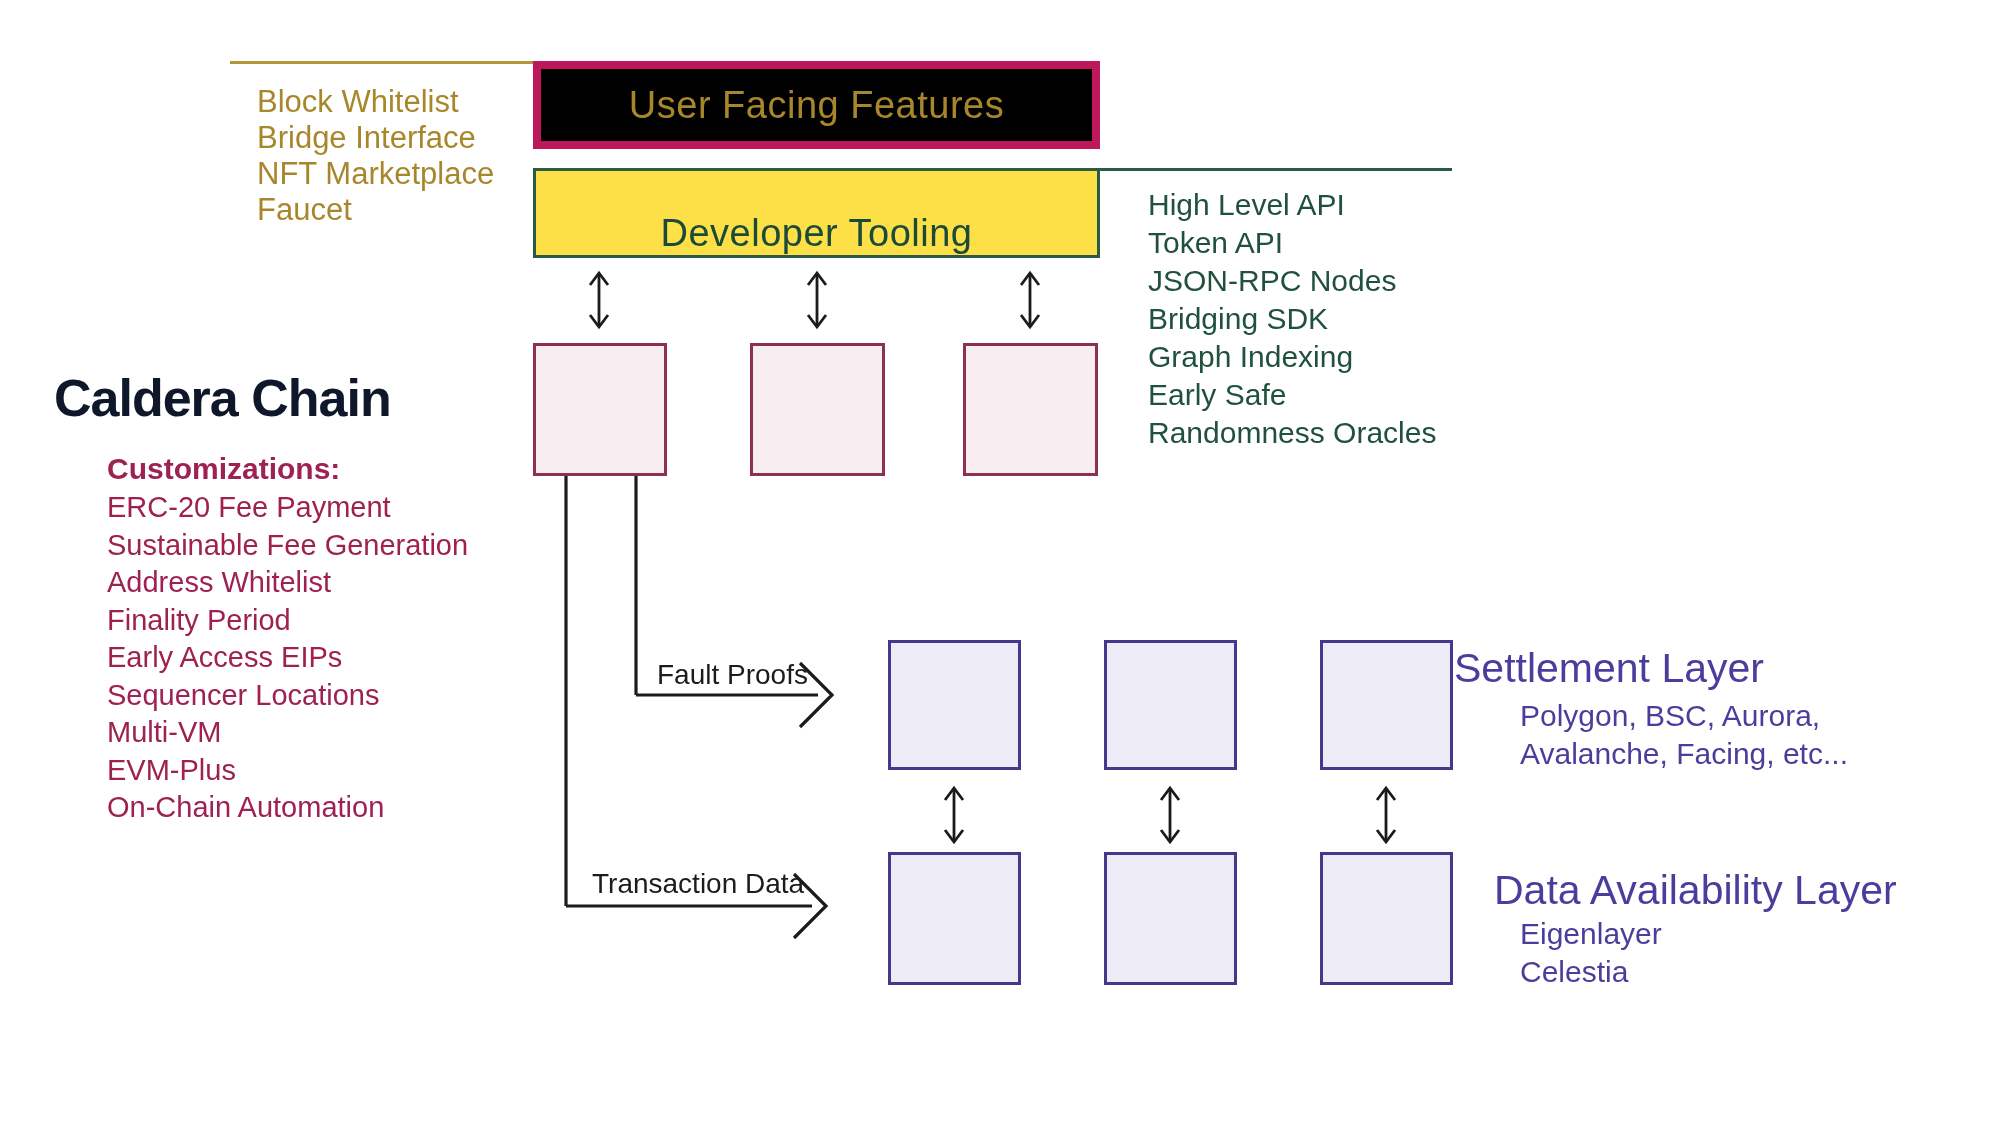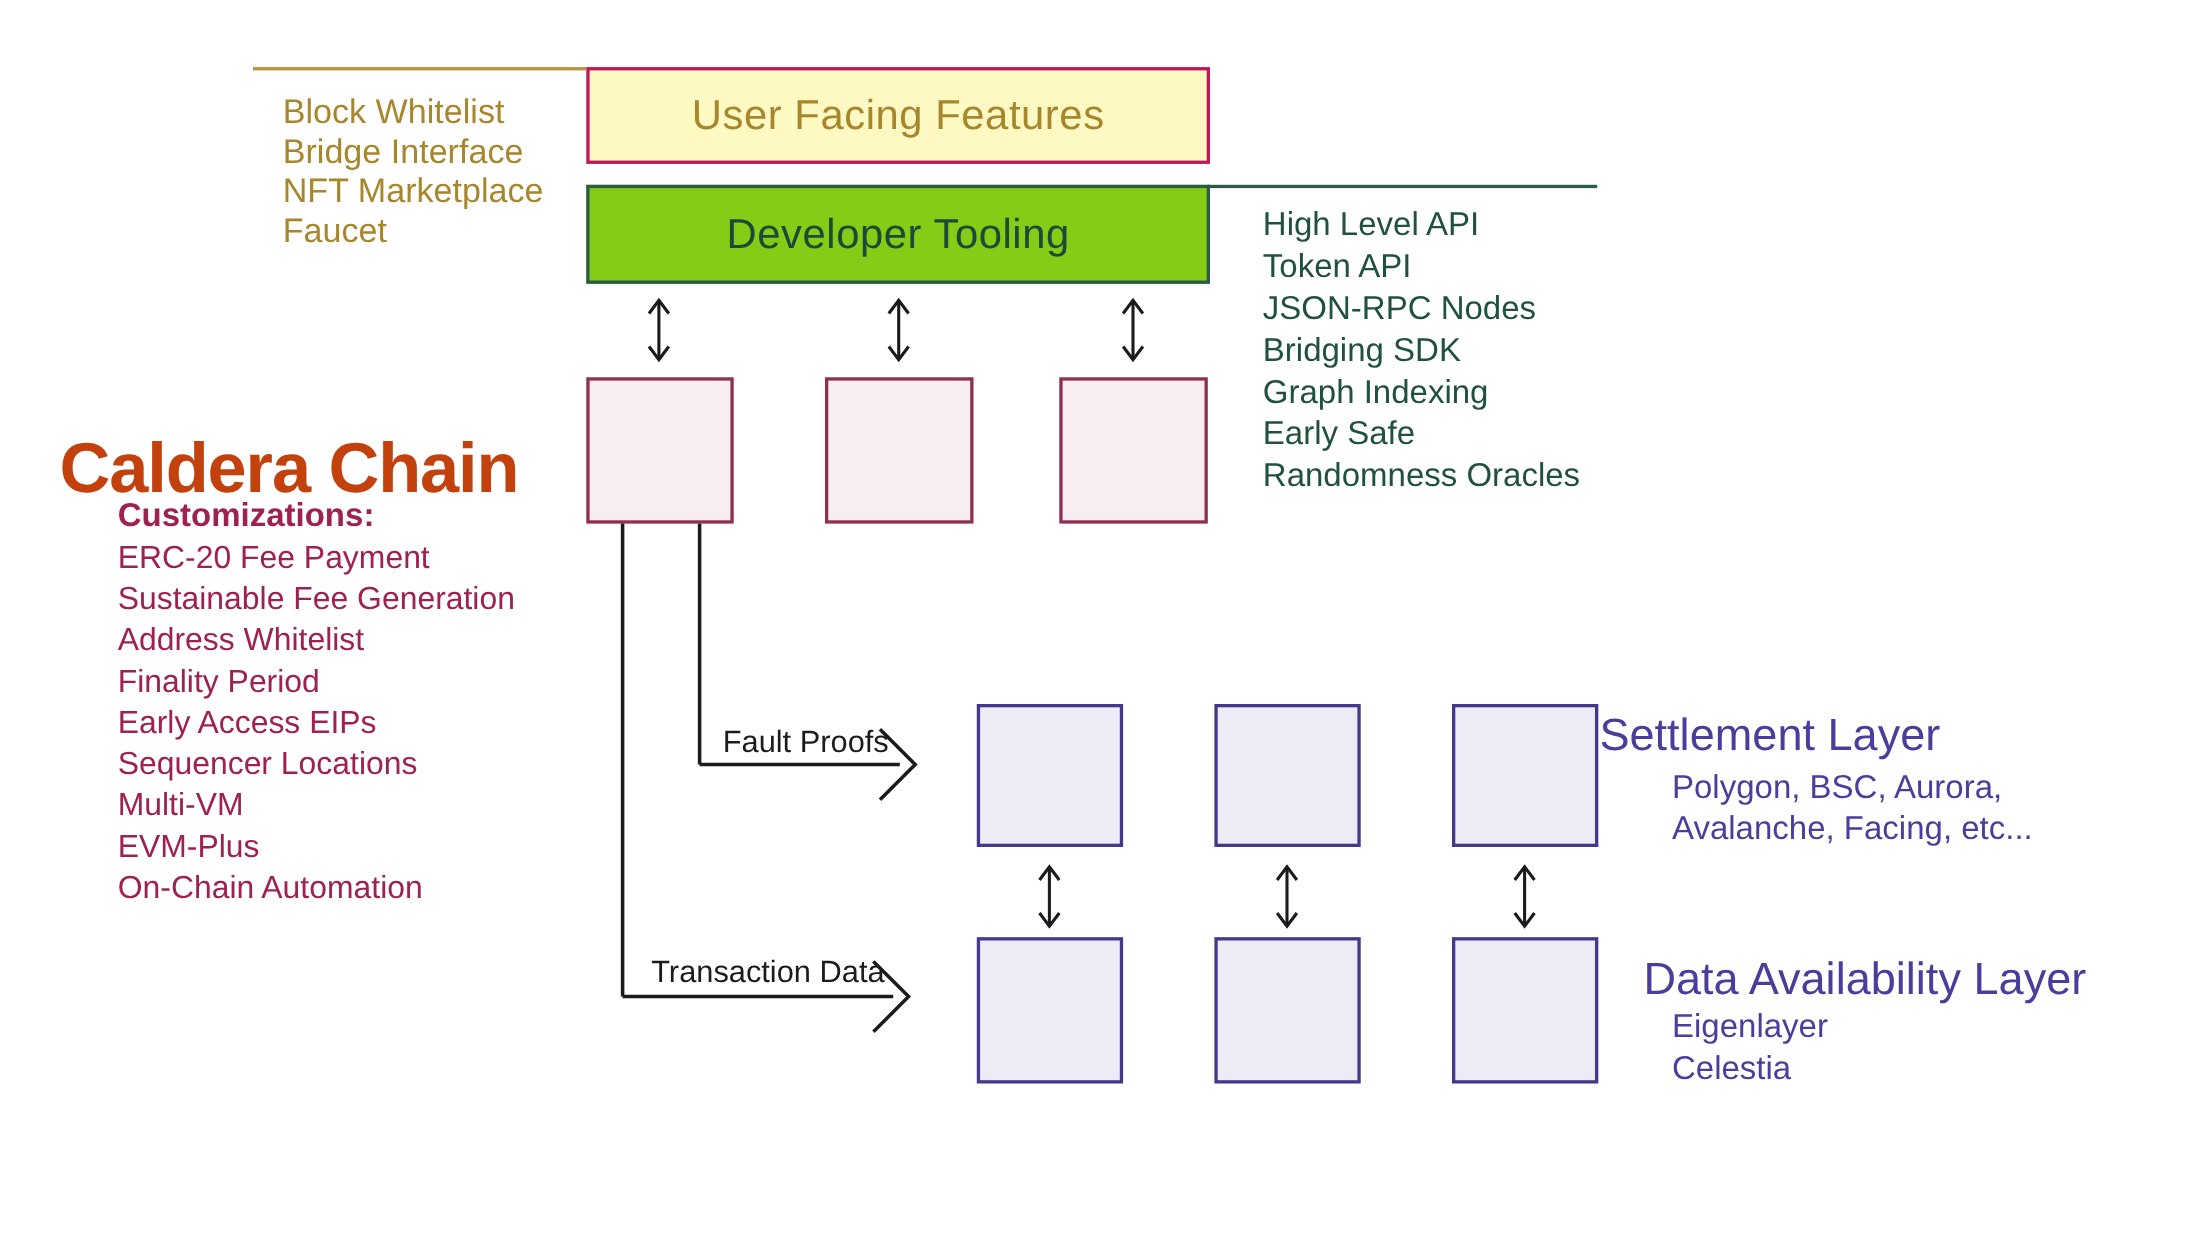--- a/index.html
+++ b/index.html
@@ -4,34 +4,34 @@
 <style>
   html,body{margin:0;padding:0;background:#ffffff;}
   #canvas{
     position:relative;width:2000px;height:1132px;background:#ffffff;overflow:hidden;
     font-family:"Liberation Sans","DejaVu Sans",sans-serif;
   }
   .abs{position:absolute;}
 
   
   #gold-line{left:230px;top:61px;width:303px;height:3px;background:#b3953a;}
-  #uff-box{left:533px;top:61px;width:567px;height:88px;background:#fef9c3;border:3px solid #be185d;
+  #uff-box{left:533px;top:61px;width:567px;height:88px;background:#000000;border:8px solid #be185d;
     box-sizing:border-box;display:flex;align-items:center;justify-content:center;}
   #uff-box span{font-size:38px;color:#a8872c;letter-spacing:.5px;}
-  #dev-box{left:533px;top:168px;width:567px;height:90px;background:#84cc16;border:3px solid #2b5a46;
-    box-sizing:border-box;display:flex;align-items:center;justify-content:center;}
+  #dev-box{left:533px;top:168px;width:567px;height:90px;background:#fde047;border:3px solid #2b5a46;
+    box-sizing:border-box;display:flex;align-items:flex-end;justify-content:center;}
   #dev-box span{font-size:38px;color:#1b4b38;letter-spacing:.5px;}
   #green-line{left:1098px;top:168px;width:354px;height:3px;background:#2b5a46;}
 
   
   #gold-list{left:257px;top:84px;font-size:31px;line-height:36px;color:#a8872c;}
   #green-list{left:1148px;top:186px;font-size:30px;line-height:38px;color:#20513d;}
 
   
-  #caldera-title{left:54px;top:388px;font-size:64px;font-weight:bold;color:#c2410c;letter-spacing:-1px;}
+  #caldera-title{left:54px;top:368px;font-size:52px;font-weight:bold;color:#0f172a;letter-spacing:-1px;}
   #caldera-sub{left:107px;top:452px;font-size:30px;font-weight:bold;color:#9e2150;}
   #caldera-list{left:107px;top:489px;font-size:29px;line-height:37.5px;color:#9e2150;}
 
   
   .pink-sq{top:343px;height:133px;background:#f8edf0;border:3px solid #8e3051;box-sizing:border-box;}
   #pink-1{left:533px;width:134px;}
   #pink-2{left:750px;width:135px;}
   #pink-3{left:963px;width:135px;}
   .purple-sq{width:133px;background:#edebf6;border:3px solid #43398a;box-sizing:border-box;}
   .settle-sq{top:640px;height:130px;}

